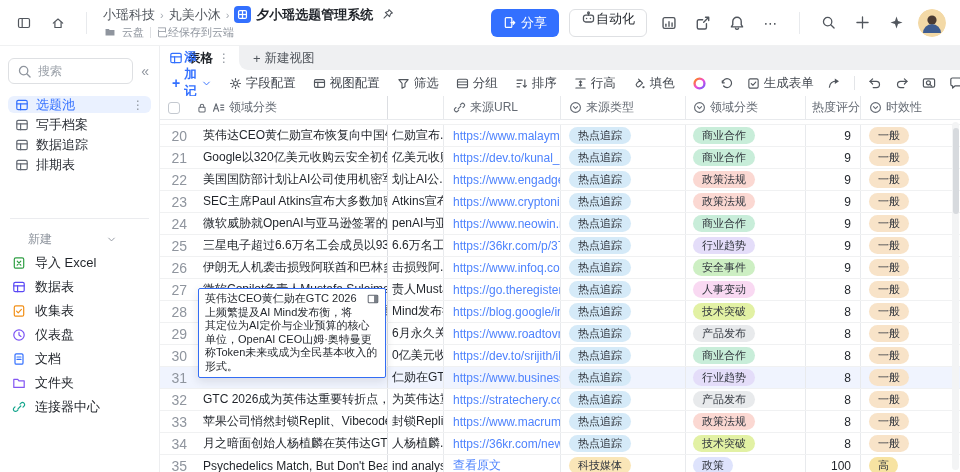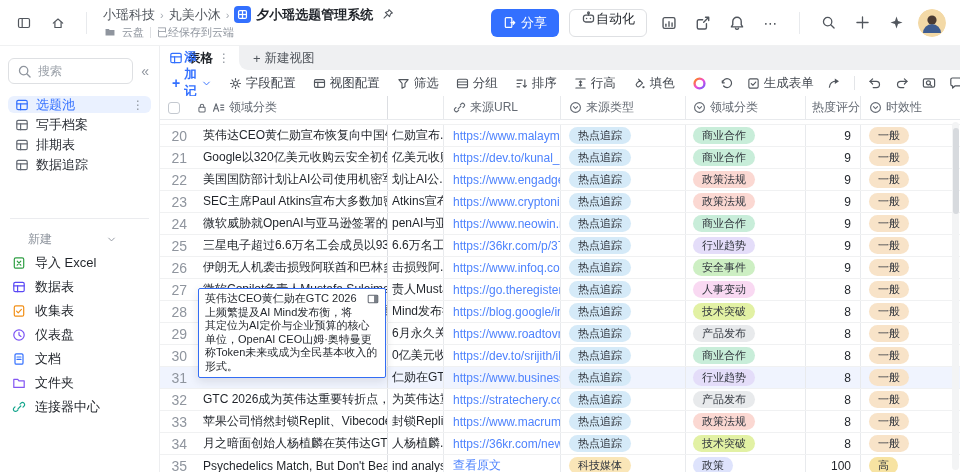--- a/index.html
+++ b/index.html
@@ -261,31 +261,31 @@
                  <span>写手档案</span>
           </div>
           <div class="nav-item">
             <span class="nicon">
               <svg width="14" height="14" viewBox="0 0 14 14" fill="none" stroke="currentColor" stroke-width="1.2" stroke-linecap="round" stroke-linejoin="round">
                 <rect x="1.8" y="2.3" width="10.4" height="9.4" rx="1.5"></rect>
                 <line x1="1.8" y1="5.8" x2="12.2" y2="5.8"></line>
                 <line x1="5.6" y1="5.8" x2="5.6" y2="11.7"></line>
               </svg>
             </span>
-                 <span>排期表</span>
+                 <span>数据追踪</span>
           </div>
           <div class="nav-item">
             <span class="nicon">
               <svg width="14" height="14" viewBox="0 0 14 14" fill="none" stroke="currentColor" stroke-width="1.2" stroke-linecap="round" stroke-linejoin="round">
                 <rect x="1.8" y="2.3" width="10.4" height="9.4" rx="1.5"></rect>
                 <line x1="1.8" y1="5.8" x2="12.2" y2="5.8"></line>
                 <line x1="5.6" y1="5.8" x2="5.6" y2="11.7"></line>
               </svg>
             </span>
-                 <span>数据追踪</span>
+                 <span>排期表</span>
           </div>
         </div>
       <div class="side-divider"></div>
       <div class="create-head">
         <span>新建</span>
         <span class="chev">
             <svg width="11" height="11" viewBox="0 0 14 14" fill="none" stroke="currentColor" stroke-width="1.2" stroke-linecap="round" stroke-linejoin="round">
               <path d="M3.4 5.2 7 8.8 10.6 5.2"></path>
             </svg>
           </span>

